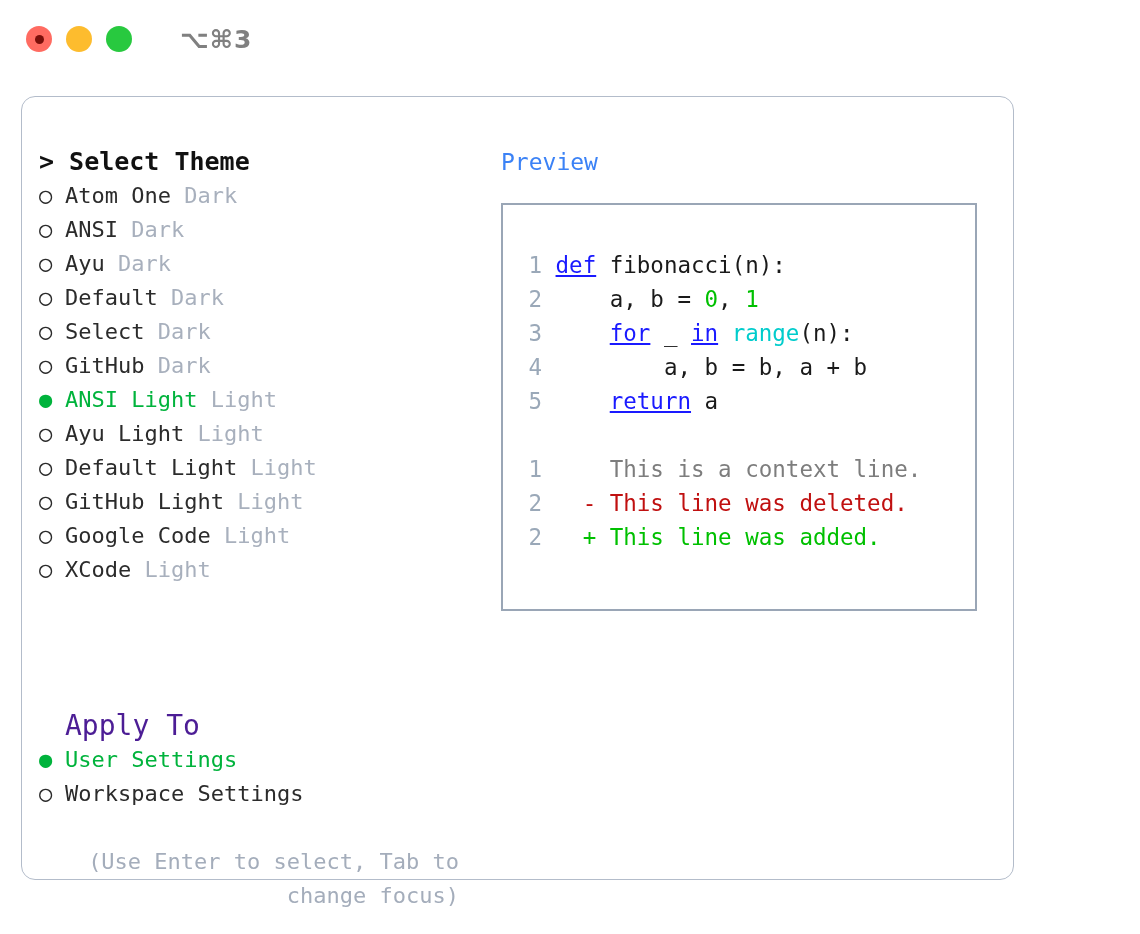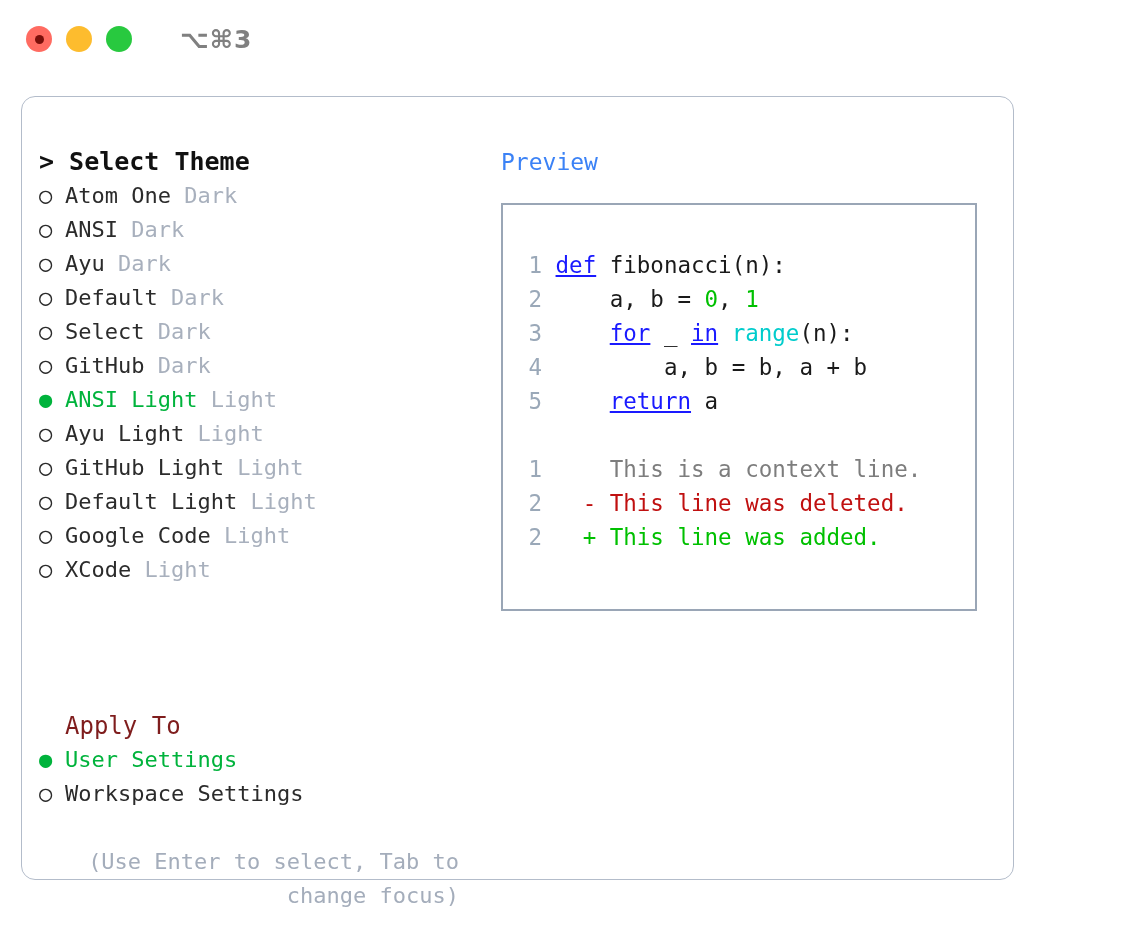--- a/index.html
+++ b/index.html
@@ -104,23 +104,23 @@
   .opt-row.selected .opt-marker { color: #00b33c; }
   .opt-variant { color: #a8b0bd; }
 
   #apply-section {
     position: absolute;
     left: 17px;
     top: 612px;
     width: 460px;
   }
   #apply-header {
-    font-size: 24px;
-    line-height: 34px;
-    color: #7f1d1d;
+    font-size: 28px;
+    line-height: 34px;
+    color: #4c1d95;
     white-space: pre;
     padding-left: 26px;
   }
 
   #hint-text {
     position: absolute;
     left: 17px;
     top: 748px;
     width: 420px;
     font-size: 22px;
@@ -201,22 +201,22 @@
       <div id="theme-header">&gt; Select Theme</div>
       <div id="theme-options">
           <div class="opt-row"><span class="opt-marker">○</span><span>Atom One</span><span class="opt-variant"> Dark</span></div>
           <div class="opt-row"><span class="opt-marker">○</span><span>ANSI</span><span class="opt-variant"> Dark</span></div>
           <div class="opt-row"><span class="opt-marker">○</span><span>Ayu</span><span class="opt-variant"> Dark</span></div>
           <div class="opt-row"><span class="opt-marker">○</span><span>Default</span><span class="opt-variant"> Dark</span></div>
           <div class="opt-row"><span class="opt-marker">○</span><span>Select</span><span class="opt-variant"> Dark</span></div>
           <div class="opt-row"><span class="opt-marker">○</span><span>GitHub</span><span class="opt-variant"> Dark</span></div>
           <div class="opt-row selected"><span class="opt-marker">●</span><span>ANSI Light</span><span class="opt-variant"> Light</span></div>
           <div class="opt-row"><span class="opt-marker">○</span><span>Ayu Light</span><span class="opt-variant"> Light</span></div>
+          <div class="opt-row"><span class="opt-marker">○</span><span>Default Light</span><span class="opt-variant"> Light</span></div>
           <div class="opt-row"><span class="opt-marker">○</span><span>GitHub Light</span><span class="opt-variant"> Light</span></div>
-          <div class="opt-row"><span class="opt-marker">○</span><span>Default Light</span><span class="opt-variant"> Light</span></div>
           <div class="opt-row"><span class="opt-marker">○</span><span>Google Code</span><span class="opt-variant"> Light</span></div>
           <div class="opt-row"><span class="opt-marker">○</span><span>XCode</span><span class="opt-variant"> Light</span></div>
         </div>
     </div>
 
     <div id="apply-section">
       <div id="apply-header">Apply To</div>
       <div id="apply-options">
           <div class="opt-row selected"><span class="opt-marker">●</span><span>User Settings</span></div>
           <div class="opt-row"><span class="opt-marker">○</span><span>Workspace Settings</span></div>

